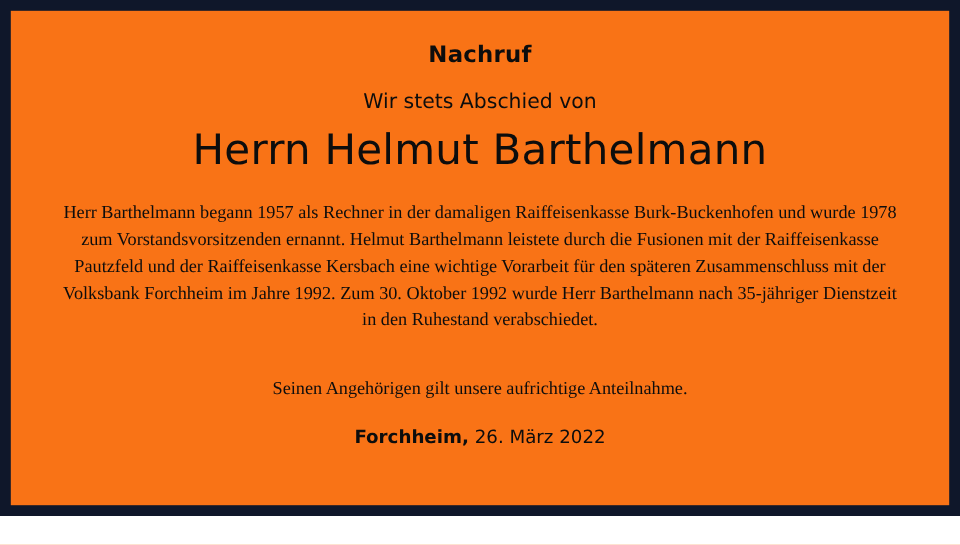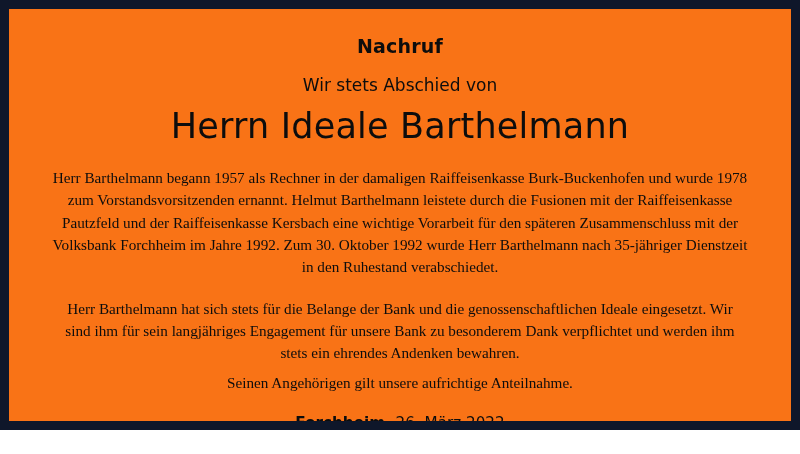--- a/index.html
+++ b/index.html
@@ -59,40 +59,39 @@
     font-family: Liberation Serif, serif;
   }
   .para-1 {
     margin-top: 21px;
   }
   .para-2 {
     margin-top: 19px;
     max-width: 690px;
   }
   .para-3 {
-    margin-top: 7px;
+    margin-top: 34px;
   }
   .place-date {
     margin-top: 20px;
     font-size: 15.2px;
     text-align: center;
   }
   .place-date .place {
     font-weight: bold;
   }
 </style>
 </head>
 <body>
 
 <div class="obituary">
   <div class="inner">
     <h1 class="heading">Nachruf</h1>
     <p class="subheading">Wir stets Abschied von</p>
-    <p class="name">Herrn Ideale Barthelmann</p>
+    <p class="name">Herrn Helmut Barthelmann</p>
     <p class="body-para para-1">Herr Barthelmann begann 1957 als Rechner in der damaligen Raiffeisenkasse Burk-Buckenhofen und wurde 1978 zum Vorstandsvorsitzenden ernannt. Helmut Barthelmann leistete durch die Fusionen mit der Raiffeisenkasse Pautzfeld und der Raiffeisenkasse Kersbach eine wichtige Vorarbeit für den späteren Zusammenschluss mit der Volksbank Forchheim im Jahre 1992. Zum 30. Oktober 1992 wurde Herr Barthelmann nach 35-jähriger Dienstzeit in den Ruhestand verabschiedet.</p>
-    <p class="body-para para-2">Herr Barthelmann hat sich stets für die Belange der Bank und die genossenschaftlichen Ideale eingesetzt. Wir sind ihm für sein langjähriges Engagement für unsere Bank zu besonderem Dank verpflichtet und werden ihm stets ein ehrendes Andenken bewahren.</p>
     <p class="body-para para-3">Seinen Angehörigen gilt unsere aufrichtige Anteilnahme.</p>
     <p class="place-date">
       <span class="place">Forchheim,</span><span class="date"> 26. März 2022</span>
     </p>
 
   </div>
 </div>
 
 </body></html>

